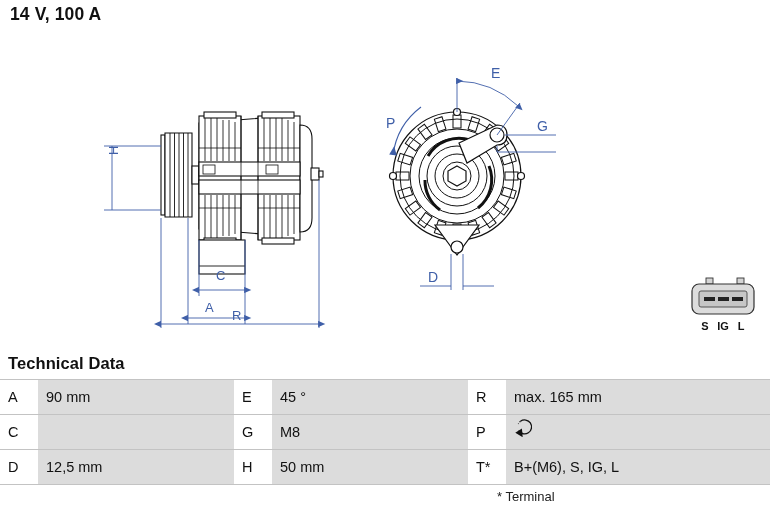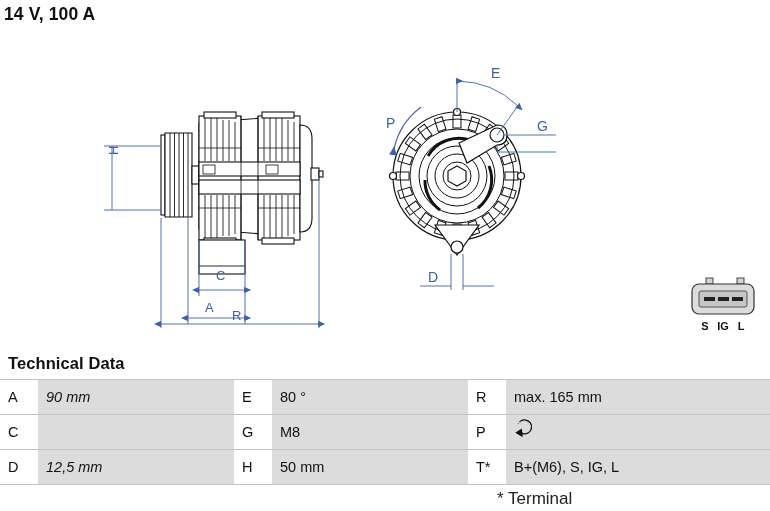--- a/index.html
+++ b/index.html
@@ -12,21 +12,21 @@
     height: 511px;
     font-family: "Liberation Sans", sans-serif;
     color: #1a1a1a;
     overflow: hidden;
     position: relative;
   }
 
   
   #page-title {
     position: absolute;
-    left: 4px;
+    left: 10px;
     top: 4px;
     font-size: 17.5px;
     font-weight: 700;
     letter-spacing: 0.1px;
     color: #111111;
   }
 
   
   #drawing-area {
     position: absolute;
@@ -71,34 +71,34 @@
     white-space: nowrap;
   }
   td.key {
     background: #ffffff;
     width: 30px;
     padding-left: 8px;
   }
   td.val {
     background: #dcdcdc;
   }
-  td.v1 { width: 188px; font-style: italic; }
+  td.v1 { width: 188px; }
   td.v2 { width: 188px; }
   td.v3 { width: 266px; }
 
   
   .rot-icon {
     display: inline-block;
     vertical-align: middle;
     margin-top: -2px;
   }
 
   #footnote {
     text-align: left;
-    font-size: 17px;
+    font-size: 13px;
     color: #222222;
     padding: 4px 0 0 0;
     margin-left: 497px;
   }
 
   
   .conn-label {
     font-size: 11px;
     fill: #111111;
     font-family: "Liberation Sans", sans-serif;
@@ -383,21 +383,21 @@
 <div id="tech-section">
 
   <div id="tech-heading">Technical Data</div>
 
   <table id="tech-table">
     <tbody>
       <tr>
         <td class="key">A</td>
         <td class="val v1">90 mm</td>
         <td class="key">E</td>
-        <td class="val v2">80 °</td>
+        <td class="val v2">45 °</td>
         <td class="key">R</td>
         <td class="val v3">max. 165 mm</td>
       </tr>
       <tr>
         <td class="key">C</td>
         <td class="val v1"></td>
         <td class="key">G</td>
         <td class="val v2">M8</td>
         <td class="key">P</td>
         <td class="val v3">

